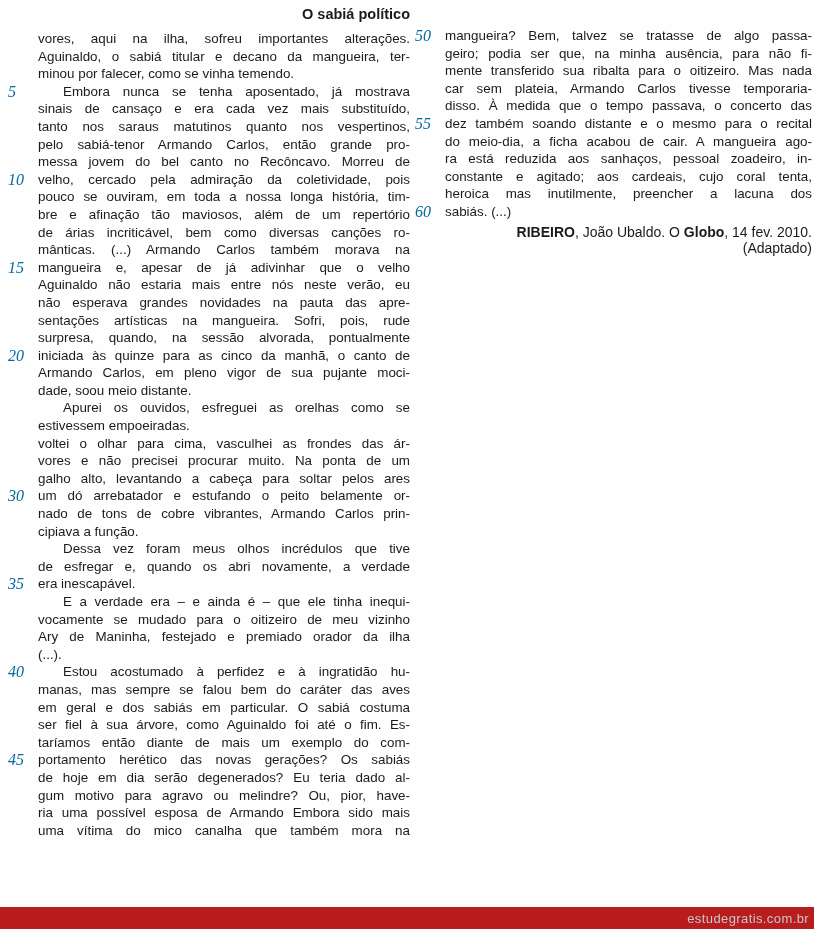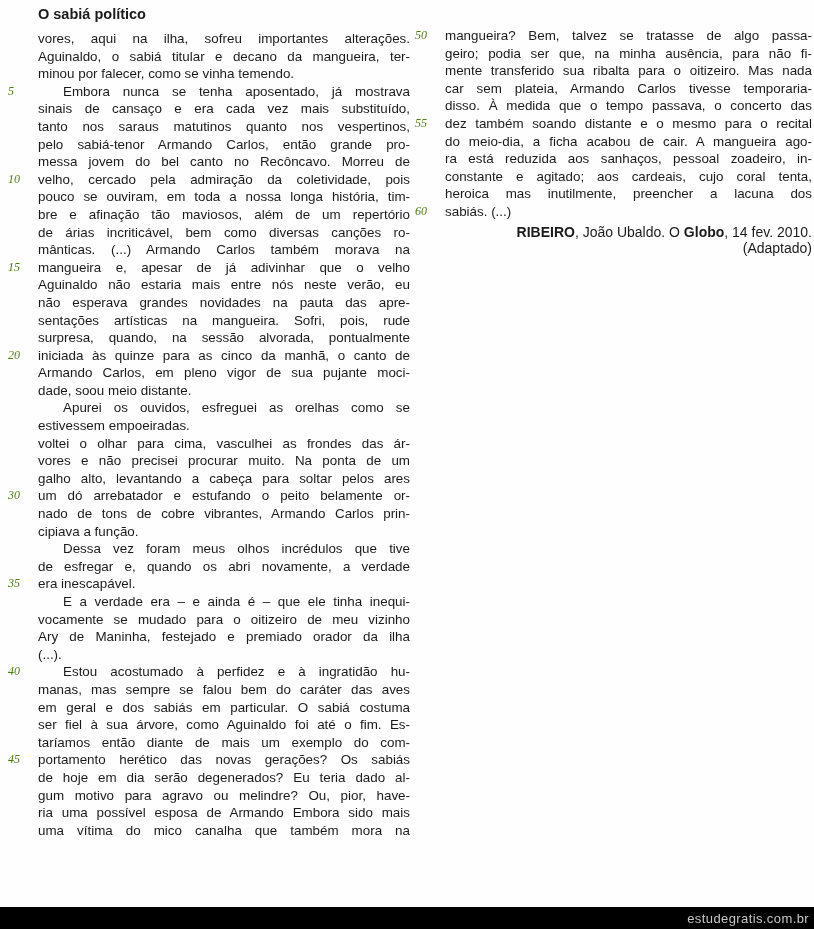--- a/index.html
+++ b/index.html
@@ -5,41 +5,41 @@
   html,body { margin:0; padding:0; background:#ffffff; }
   .page {
     position:relative; width:814px; height:929px; background:#fefefe;
     font-family:"Liberation Sans", sans-serif; color:#1b1b1b; overflow:hidden;
   }
   .col { position:absolute; }
   .col-left  { left:8px;  top:6px;  width:402px; }
   .col-right { left:415px; top:27px; width:397px; }
   .doc-title {
     font-weight:bold; font-size:14.5px; line-height:17px;
-    text-align:left; padding-left:30px; margin-bottom:7px;
+    text-align:right; padding-left:30px; margin-bottom:7px;
   }
   .line { display:flex; font-size:13.4px; line-height:17.6px; }
   .lnum {
     flex:0 0 30px; font-family:"Liberation Serif", serif; font-style:italic;
-    font-size:12px; line-height:17.6px; color:#4d7c0f;
+    font-size:16px; line-height:17.6px; color:#0369a1;
   }
   .ltext {
     flex:1 1 auto; min-width:0;
     text-align:justify; text-align-last:justify; -moz-text-align-last:justify;
   }
   .line.end .ltext { text-align:left; text-align-last:left; -moz-text-align-last:left; }
   .line.indent .ltext { text-indent:25px; }
   .attribution {
     margin-top:3px; padding-left:30px; text-align:right;
     font-size:14px; line-height:16px; color:#1b1b1b;
   }
   .attribution .bold { font-weight:bold; }
   .footer-bar {
     position:absolute; left:0; right:0; bottom:0; height:22px;
-    background:#000000; display:flex; align-items:center;
+    background:#b91c1c; display:flex; align-items:center;
     justify-content:flex-end; padding-right:5px; box-sizing:border-box;
   }
   .watermark { color:#c7c7ca; font-size:13px; letter-spacing:0.4px; }
 </style>
 </head>
 <body>
 
 <div class="page">
 
   <div class="col col-left">

